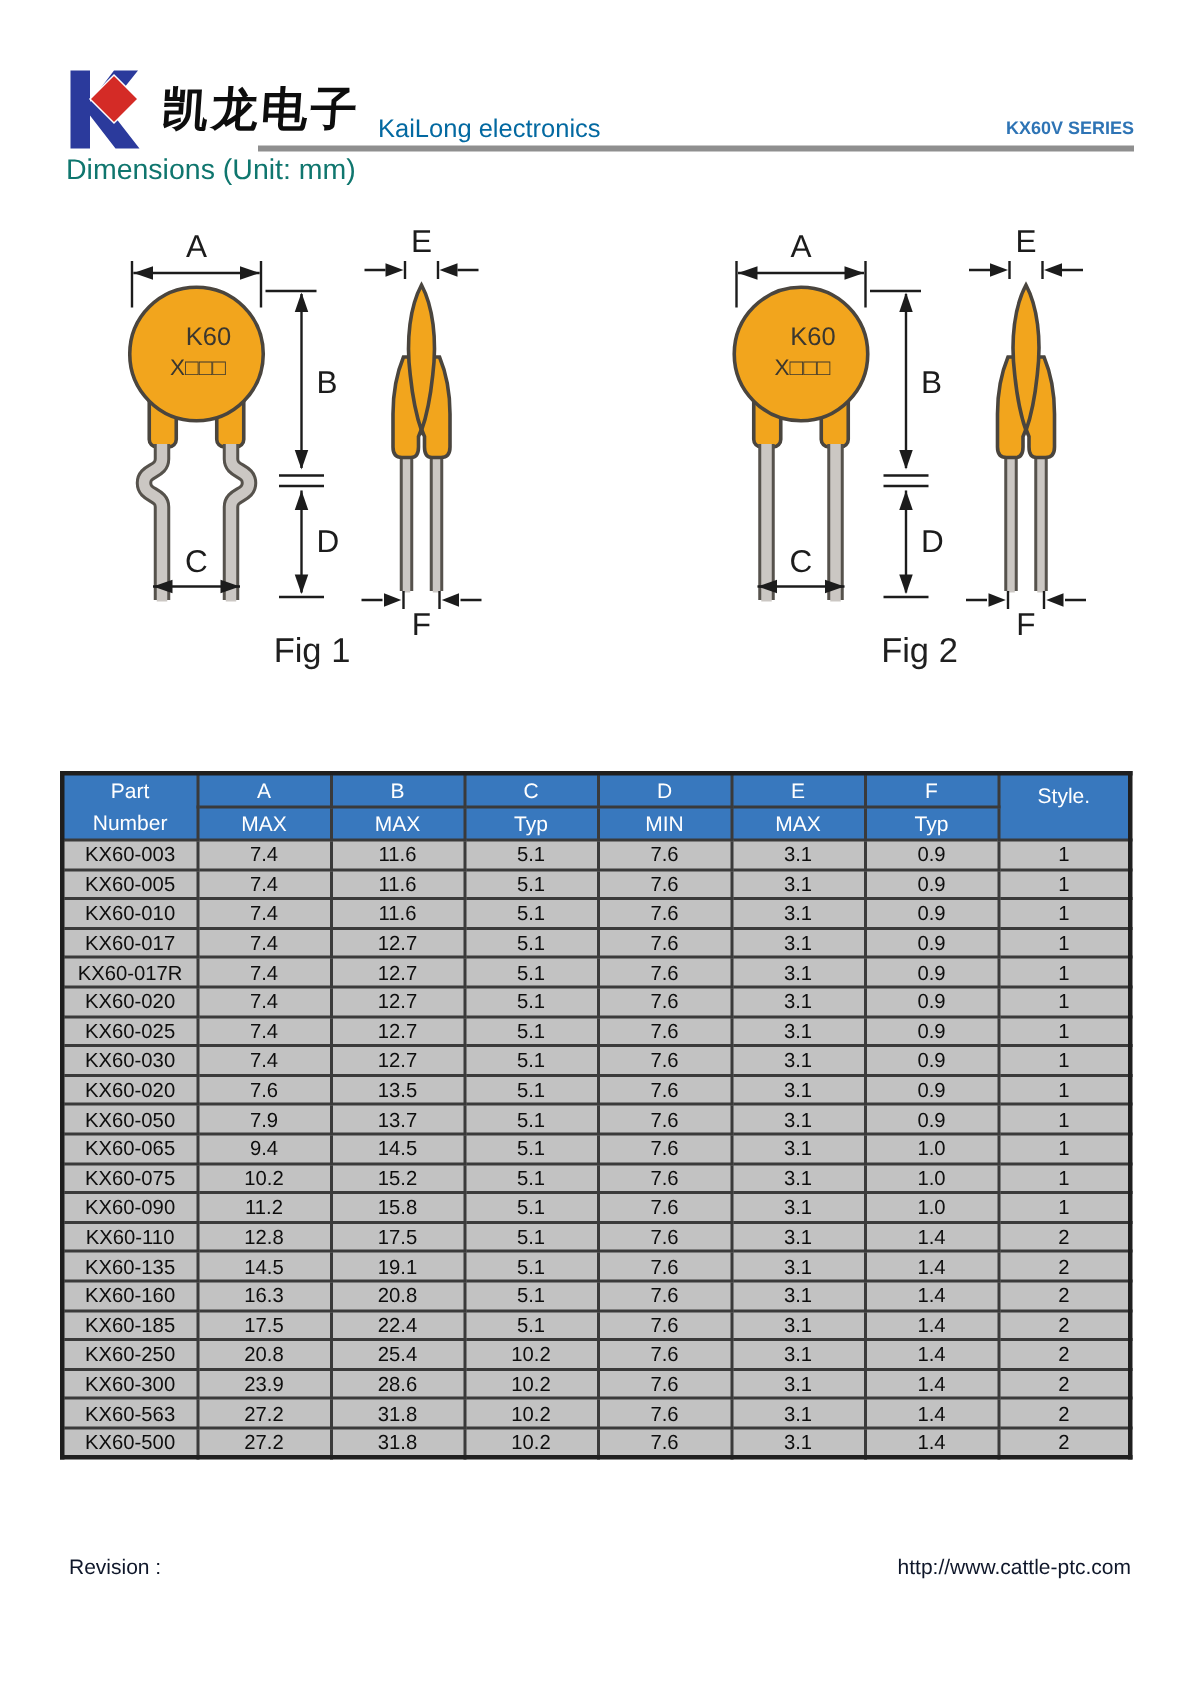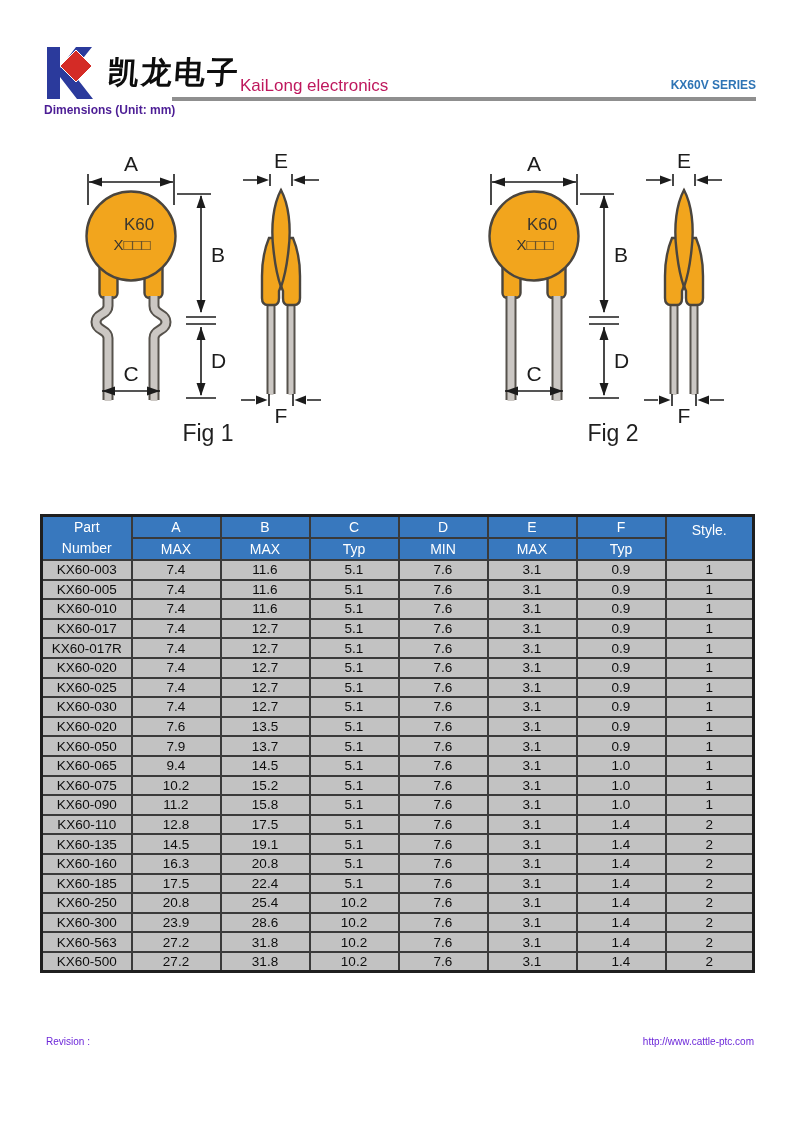--- a/index.html
+++ b/index.html
@@ -5,24 +5,24 @@
   * { margin:0; padding:0; box-sizing:border-box; }
   html,body { background:#ffffff; }
   body { font-family:"Liberation Sans", sans-serif; }
   .page { position:relative; width:793px; height:1122px; background:#fff; overflow:hidden; }
 
   
   .brand-row { position:absolute; left:42px; top:44px; right:37px; display:flex; align-items:flex-end; }
   .logo-svg { display:block; }
   .brand-cn { font-family:"DejaVu Serif", serif; font-size:31px; font-weight:bold; color:#0d0d0d;
               margin-left:4px; margin-bottom:8px; transform:skewX(-4deg); letter-spacing:2px; }
-  .brand-en { font-size:17px; color:#be185d; margin-left:0; margin-bottom:6px; }
+  .brand-en { font-size:17px; color:#0369a1; margin-left:12px; margin-bottom:6px; }
   .series   { margin-left:auto; font-size:12px; font-weight:bold; color:#2e74b5; margin-bottom:10px; }
   .header-rule { position:absolute; left:172px; right:37px; top:97px; height:4px; background:#8f8f8f; }
-  .section-title { position:absolute; left:44px; top:103px; font-size:12px; font-weight:bold; color:#4c1d95; }
+  .section-title { position:absolute; left:44px; top:103px; font-size:19px; font-weight:normal; color:#0f766e; }
 
   
   .fig { position:absolute; }
   .fig-1 { left:55px;  top:150px; }
   .fig-2 { left:458px; top:150px; }
   .dim-line { stroke:#1c1c1c; stroke-width:1.6; fill:none; }
   .dim-head { fill:#1c1c1c; stroke:none; }
   .dim-label { font-family:"Liberation Sans", sans-serif; font-size:21px; fill:#1c1c1c; }
   .fig-caption { font-family:"Liberation Sans", sans-serif; font-size:23px; fill:#1f1f1f; }
   .body-orange { fill:#F2A51D; stroke:#4a453e; stroke-width:2.4; }
@@ -36,21 +36,21 @@
   .dim-table-wrap { position:absolute; left:40px; top:514px; }
   table { border-collapse:collapse; table-layout:fixed; width:598px; border:3px solid #1f1f1f; }
   th, td { border:2px solid #3a3a3a; text-align:center; padding:0; }
   thead th { background:#3878BE; color:#ffffff; font-weight:400; font-size:14px; height:22px; }
   .style-th { vertical-align:top; padding-top:5px; }
   .part-th div { line-height:21px; }
   tbody td { background:#C2C2C2; color:#0e0e0e; font-size:13.5px; height:19.6px; }
 
   
   .footer-row { position:absolute; left:46px; right:39px; top:1036px; display:flex; justify-content:space-between; }
-  .footer-row span, .footer-row a { font-size:10px; color:#6d28d9; text-decoration:none; }
+  .footer-row span, .footer-row a { font-size:14px; color:#0f172a; text-decoration:none; }
 </style>
 </head>
 <body>
 
 <div class="page">
 
   <div class="brand-row">
     <svg class="logo-svg" width="62" height="58" viewBox="0 0 62 58">
       <path d="M5,3 h13 v21 L34,3 h16 L30,28 L51,55 h-16 L18,33 v22 H5 Z" fill="#2B3A9C"></path>
       <polygon points="34,6 50,22 34,38 18,22" fill="#D42B26" stroke="#ffffff" stroke-width="1"></polygon>

